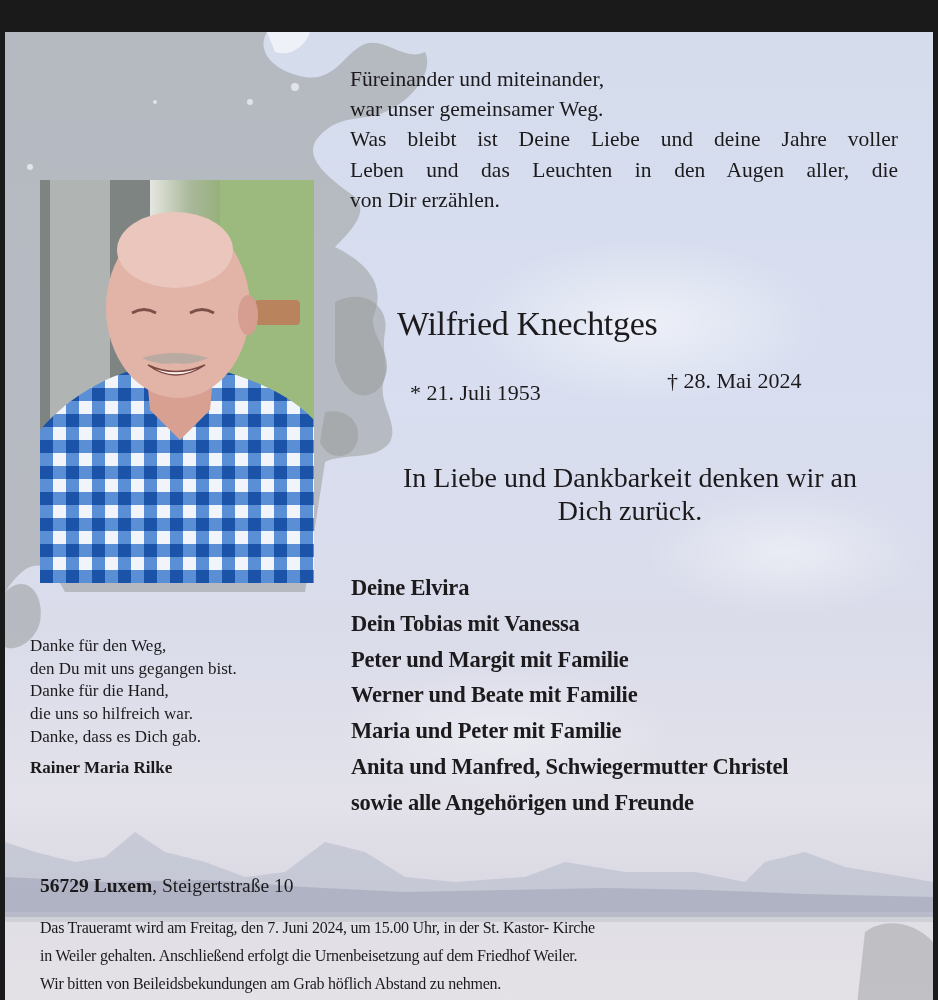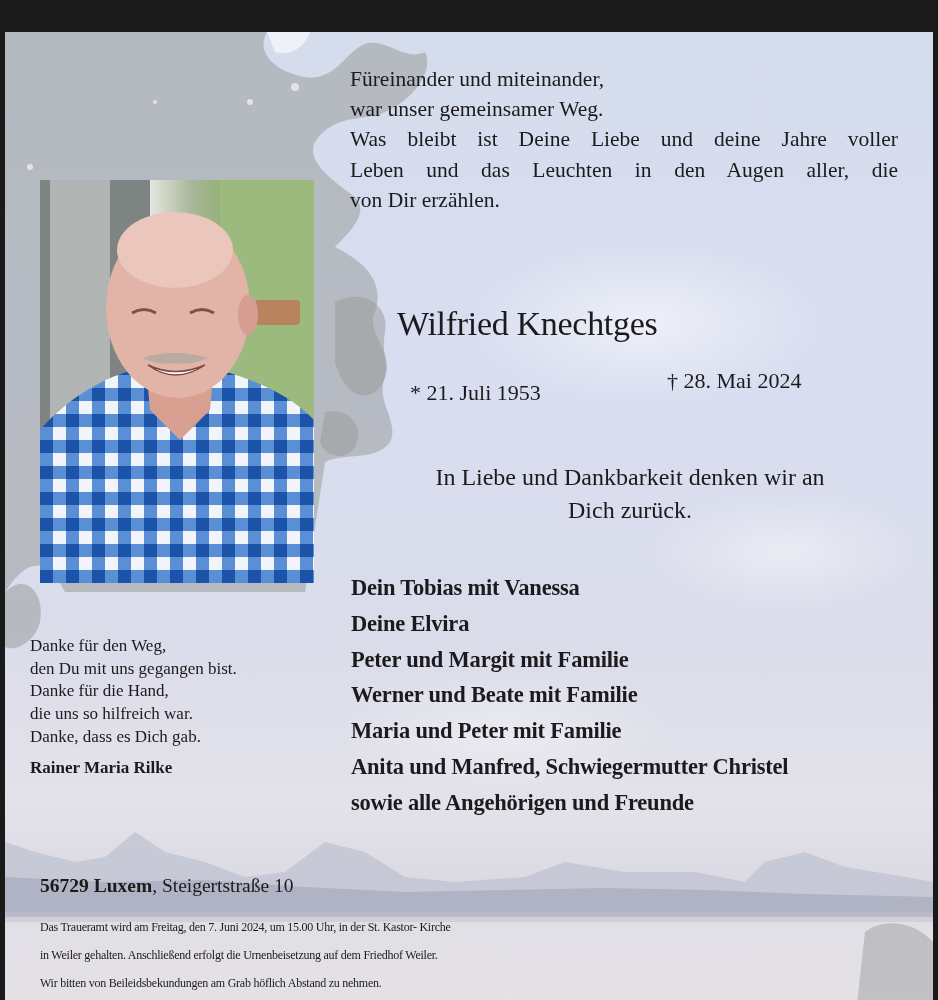--- a/index.html
+++ b/index.html
@@ -45,21 +45,21 @@
   }
   .dates {
     position: absolute; left: 400px; top: 336px; width: 460px; height: 32px;
     font-size: 22px;
   }
   .dates .birth { position: absolute; left: 5px; top: 12px; }
   .dates .death { position: absolute; left: 262px; top: 0; }
 
   .dedication {
     position: absolute; left: 365px; top: 429px; width: 520px;
-    font-size: 24px; line-height: 33px; text-align: center;
+    font-size: 28px; line-height: 33px; text-align: center;
   }
 
   .mourners {
     position: absolute; left: 346px; top: 538px; width: 570px;
     font-size: 22.5px; line-height: 35.8px; font-weight: bold; letter-spacing: -0.2px;
   }
   .mourners span { display: block; white-space: nowrap; }
 
   .quote {
     position: absolute; left: 25px; top: 603px; width: 300px;
@@ -68,21 +68,21 @@
   .quote span { display: block; white-space: nowrap; }
   .quote .author { font-size: 17px; font-weight: bold; margin-top: 8px; }
 
   .address {
     position: absolute; left: 35px; top: 843px; font-size: 19.5px; white-space: nowrap;
   }
   .address b { font-weight: bold; }
 
   .service {
     position: absolute; left: 35px; top: 882px; width: 870px;
-    font-size: 12px; line-height: 27.8px; font-family: Liberation Serif, serif;
+    font-size: 16px; line-height: 27.8px; font-family: Liberation Serif, serif;
   }
   .service span { display: block; white-space: nowrap; letter-spacing: -0.25px; }
 </style>
 </head>
 <body>
 
 <div class="card">
 
   <svg class="foliage" viewBox="0 0 440 620" xmlns="http://www.w3.org/2000/svg">
     <g fill="#9b9d9d" fill-opacity="0.55">
@@ -155,22 +155,22 @@
     <span class="birth">* 21. Juli 1953</span>
     <span class="death">† 28. Mai 2024</span>
   </div>
 
   <div class="dedication">
     <div>In Liebe und Dankbarkeit denken wir an</div>
     <div>Dich zurück.</div>
   </div>
 
   <div class="mourners">
+    <span>Deine Elvira</span>
     <span>Dein Tobias mit Vanessa</span>
-    <span>Deine Elvira</span>
     <span>Peter und Margit mit Familie</span>
     <span>Werner und Beate mit Familie</span>
     <span>Maria und Peter mit Familie</span>
     <span>Anita und Manfred, Schwiegermutter Christel</span>
     <span>sowie alle Angehörigen und Freunde</span>
   </div>
 
   <div class="quote">
     <span>Danke für den Weg,</span>
     <span>den Du mit uns gegangen bist.</span>

